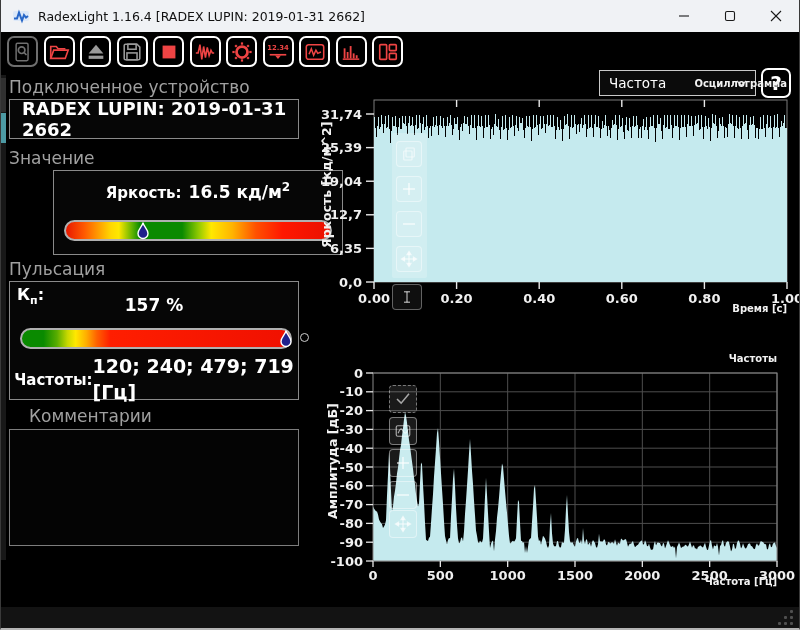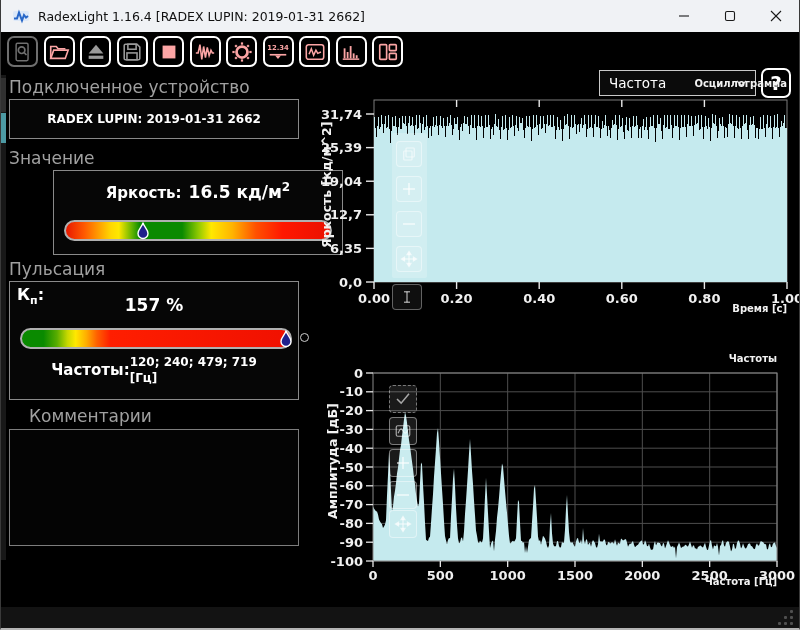--- a/index.html
+++ b/index.html
@@ -9,55 +9,55 @@
   
   .titlebar{position:absolute;left:0;top:0;width:100%;height:32px;background:#f0f2f5;display:flex;align-items:center;}
   .titlebar .app-icon{margin-left:12px;width:16px;height:16px;flex:0 0 auto;}
   .titlebar .title{margin-left:9px;font-size:12.5px;color:#111;}
   .win-controls{position:absolute;right:0;top:0;height:32px;display:flex;}
   .win-btn{width:46px;height:32px;display:flex;align-items:center;justify-content:center;}
   
   .toolbar{position:absolute;left:0;top:32px;width:100%;height:41px;background:#000;}
   .tb-row{position:absolute;left:6px;top:4px;display:flex;gap:5.5px;}
   .tb-btn{width:31px;height:31px;border:2px solid #fff;border-radius:7px;box-sizing:border-box;
-          display:flex;align-items:center;justify-content:center;color:#fca5a5;background:#000;}
+          display:flex;align-items:center;justify-content:center;color:#ef4444;background:#000;}
   .tb-btn svg{width:22px;height:22px;display:block;}
   .tb-btn.disabled{border-color:#6f6f6f;color:#6f6f6f;}
   .tb-btn.dim-glyph{color:#9a9a9a;}
   .lang-select{position:absolute;right:43px;top:38px;width:157px;height:26px;border:1px solid #c9c9c9;
           background:#0b0b0b;color:#fff;font-size:13.5px;display:flex;align-items:center;padding-left:9px;box-sizing:border-box;}
   .lang-select .chev{position:absolute;right:8px;top:9px;}
   .help-btn{position:absolute;right:8px;top:36px;width:30px;height:30px;border:2px solid #fff;border-radius:7px;
           box-sizing:border-box;color:#fff;font-size:20px;font-weight:bold;display:flex;align-items:center;justify-content:center;background:#000;}
   
   .dock-strip{position:absolute;left:0;top:75px;width:5px;height:485px;background:#181818;}
   .dock-strip .seg1{position:absolute;left:0;top:3px;width:5px;height:34px;background:#303030;}
   .dock-strip .seg2{position:absolute;left:0;top:38px;width:5px;height:30px;background:#4d9aa4;}
   
   .sec-label{position:absolute;left:8px;color:#a0a0a0;font-size:17px;}
   .panel-box{position:absolute;left:8px;width:290px;border:1px solid #8a8a8a;background:#060606;box-sizing:border-box;}
   .device-box{top:99px;height:40px;display:flex;align-items:center;justify-content:center;
-          color:#fff;font-weight:bold;font-size:12px;}
+          color:#fff;font-weight:bold;font-size:18px;padding-left:12px;}
   .value-box{top:170px;height:85px;margin-left:44px;}
   .value-row{display:flex;justify-content:center;align-items:baseline;gap:7px;padding-top:9px;color:#fff;}
   .param-label{font-weight:bold;font-size:15px;}
   .param-value{font-weight:bold;font-size:17px;}
   .grad-bar{position:absolute;height:21px;border:2px solid #b0b0b0;border-radius:11px;box-sizing:border-box;}
   .bar1{left:10px;top:49px;width:268px;
         background:linear-gradient(90deg,#e81800 0%,#ff5a00 7%,#ffd800 17%,#ffe800 20%,#63b400 25%,#0a8a00 28%,#0a8a00 44%,#8cc800 50%,#ffe800 55%,#ffb400 63%,#ff5000 72%,#ff1800 82%,#ea1000 100%);}
   .bar2{left:10px;top:46px;width:272px;
         background:linear-gradient(90deg,#0a8a00 0%,#0a8a00 8%,#58ac00 13%,#c8d800 17%,#ffe800 20%,#ffae00 24%,#ff6000 28%,#ff1e00 33%,#f01000 100%);}
   .drop-marker{position:absolute;top:-3px;width:12px;height:24px;}
   .pulse-box{top:281px;height:119px;}
   .kp-label{position:absolute;left:7px;top:3px;color:#fff;font-weight:bold;font-size:16px;}
   .kp-label sub{font-size:11px;}
   .kp-value{position:absolute;left:0;top:13px;width:100%;text-align:center;color:#fff;font-weight:bold;font-size:17px;}
   .freq-row{position:absolute;left:0;top:72px;width:100%;display:flex;justify-content:center;align-items:center;color:#fff;}
   .freq-label{font-weight:bold;font-size:15px;}
-  .freq-vals{font-weight:bold;font-size:12px;line-height:1.35;}
+  .freq-vals{font-weight:bold;font-size:19px;line-height:1.35;}
   .legend-dot{position:absolute;left:299px;top:333px;width:7px;height:7px;border:1.5px solid #cfcfcf;border-radius:50%;}
   .comments-box{top:429px;height:117px;border-color:#7d7d7d;background:#040404;}
   
   #charts{position:absolute;left:0;top:0;pointer-events:none;}
   #charts text{fill:#f0f0f0;font-family:"DejaVu Sans",sans-serif;font-size:13px;font-weight:bold;}
   .chart-text{position:absolute;color:#f2f2f2;font-size:10px;font-weight:600;text-align:right;}
   .rot{transform:rotate(-90deg);transform-origin:0 0;white-space:nowrap;text-align:left;font-size:12.5px;}
   .plot-area{position:absolute;}
   .ov-strip{position:absolute;left:391px;top:133px;width:35px;height:145px;background:rgba(255,255,255,0.22);border-radius:2px;}
   .ov-btn{position:absolute;width:26px;height:26px;border:1px solid rgba(255,255,255,0.42);border-radius:4px;

